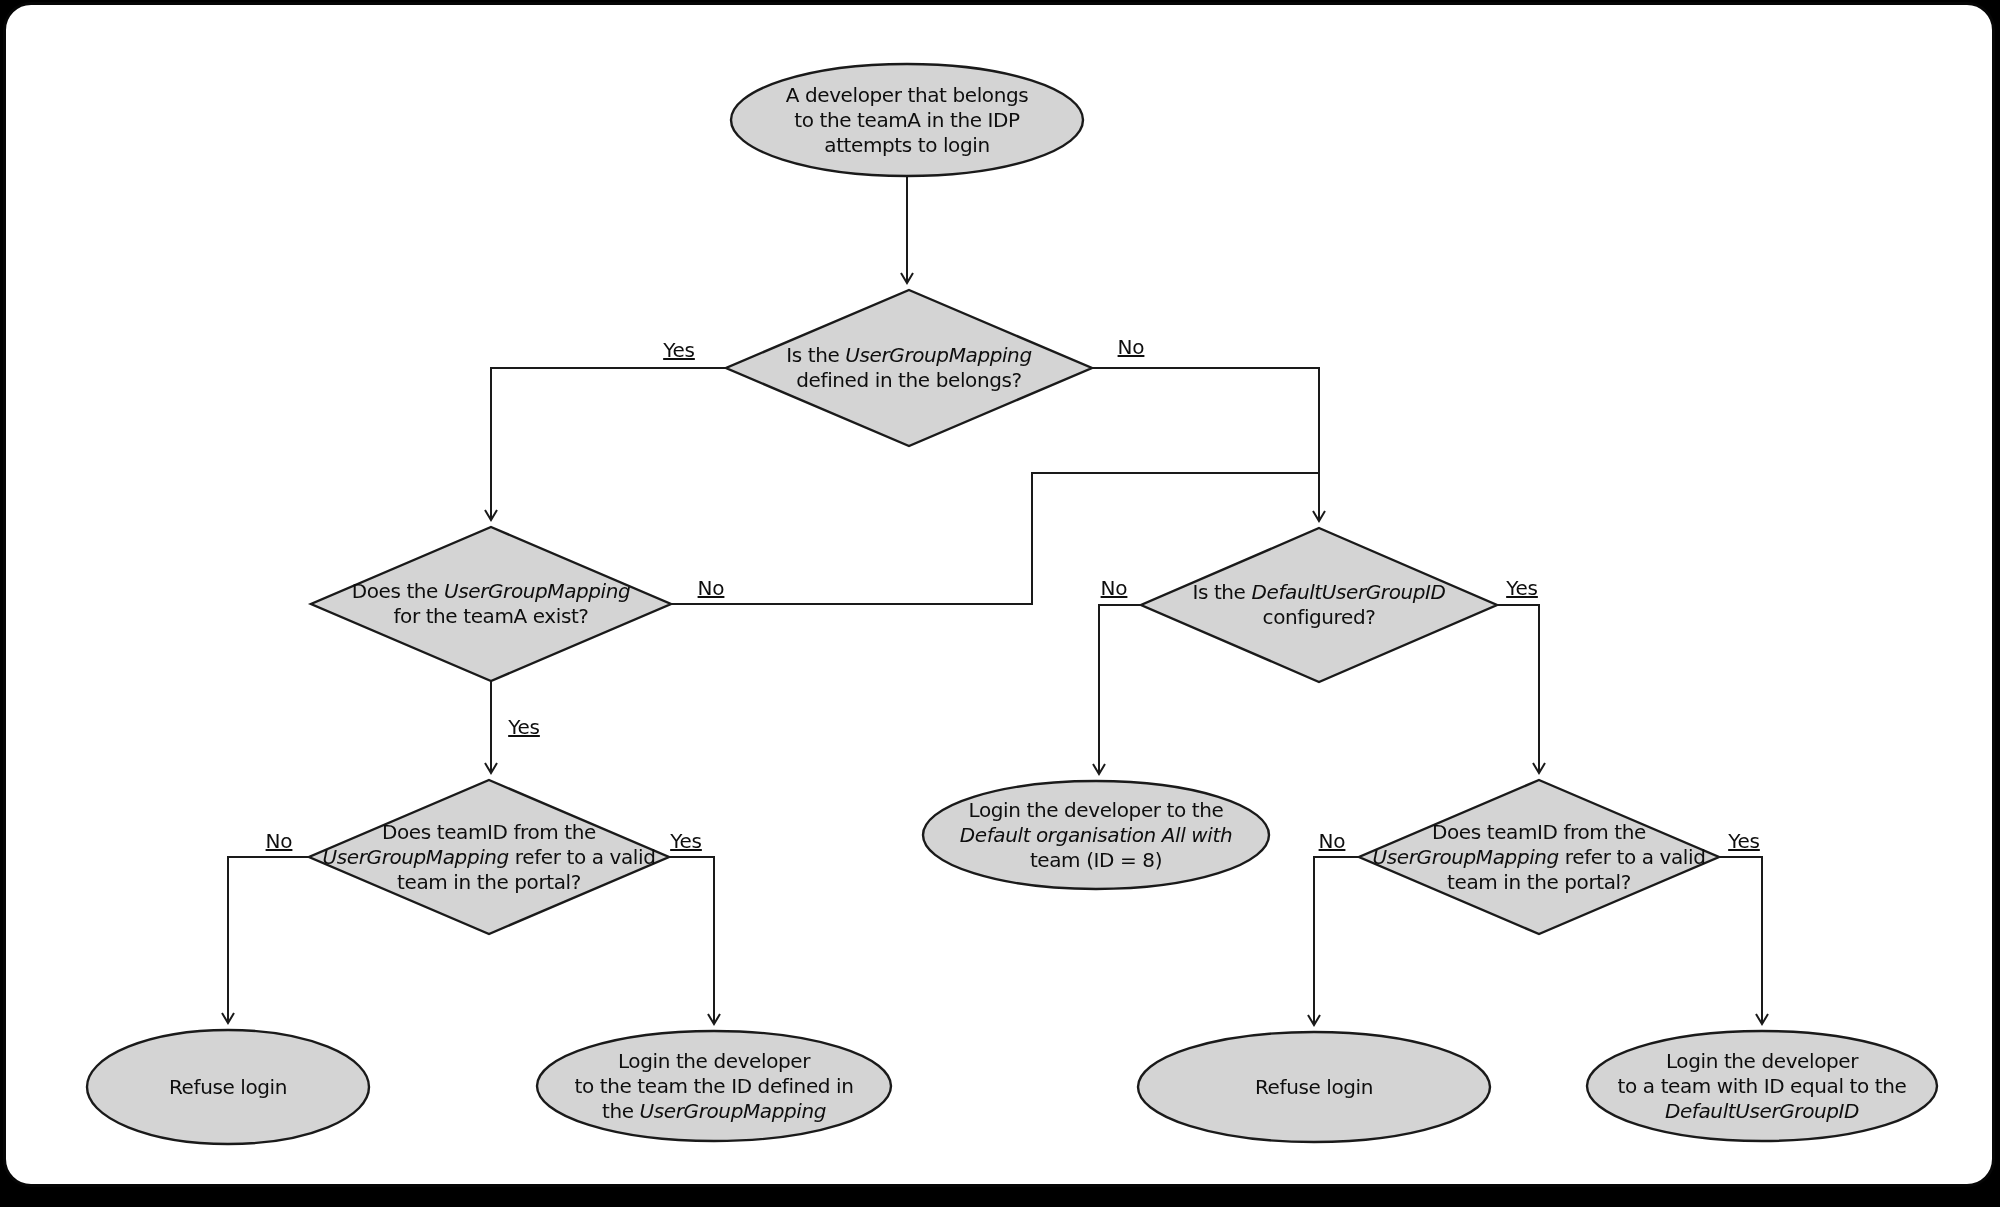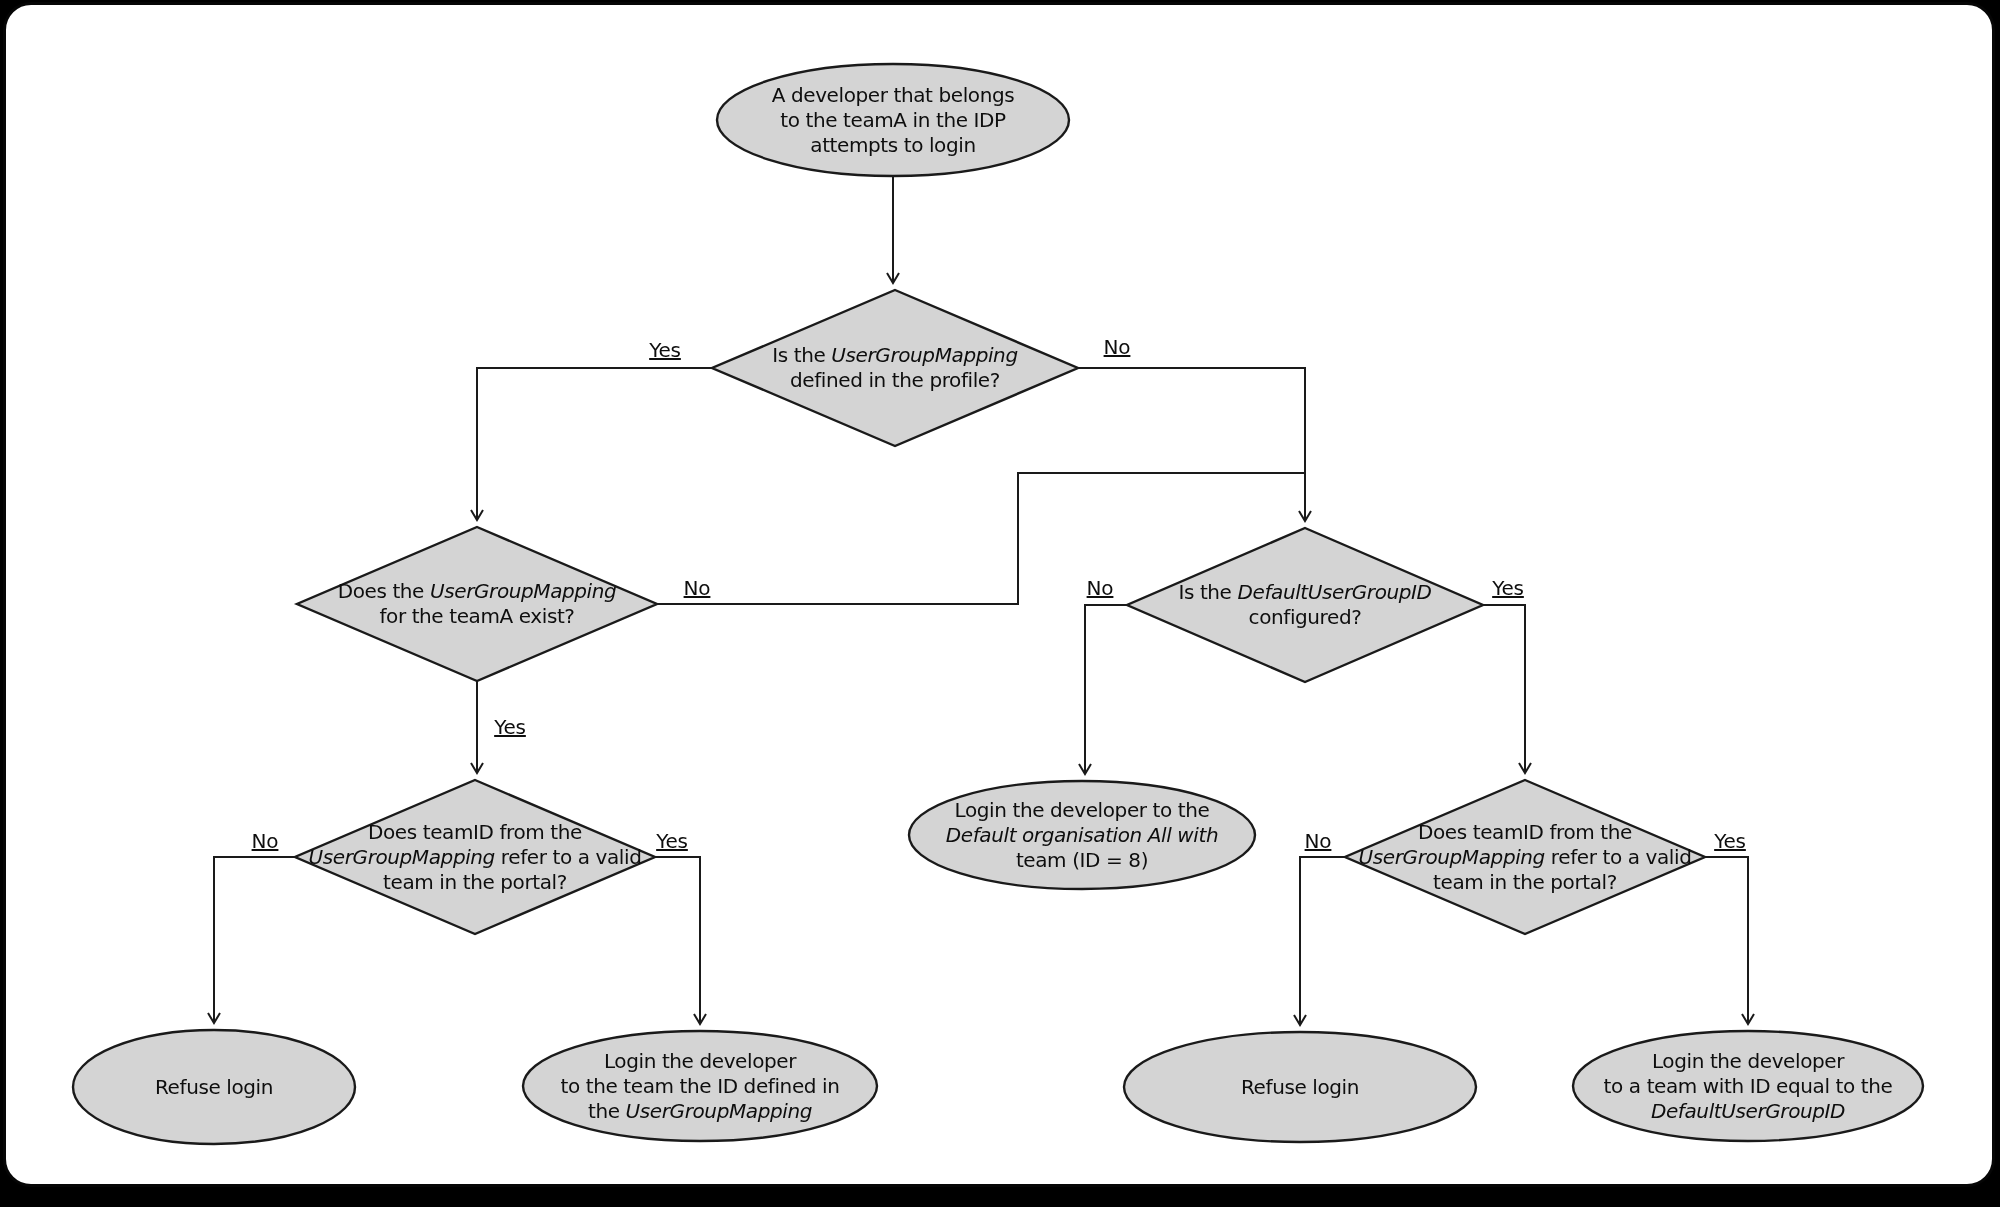--- a/index.html
+++ b/index.html
@@ -1,20 +1,20 @@
 <!DOCTYPE html>
 <html><head>
 <meta charset="utf-8">
 <style>
   html,body{margin:0;padding:0;}
   body{width:2000px;height:1207px;background:#000;position:relative;overflow:hidden;
        font-family:"DejaVu Sans",sans-serif;}
   .canvas{position:absolute;left:3px;top:2px;width:1986px;height:1179px;background:#fff;
           border:3px solid #060606;border-radius:28px;}
-  .stage{position:absolute;left:0;top:0;width:1632px;height:1207px;}
+  .stage{position:absolute;left:14px;top:0;width:1632px;height:1207px;}
   svg.diagram{position:absolute;left:0;top:0;}
   .edge{fill:none;stroke:#1a1a1a;stroke-width:2;}
   .shape{fill:#d4d4d4;stroke:#1a1a1a;stroke-width:2.4;}
   .ntext{position:absolute;transform:translate(-50%,-50%);text-align:center;color:#0e0e0e;
          font-size:20px;line-height:25px;letter-spacing:-0.4px;white-space:nowrap;}
   .it{font-style:italic;}
   .elabel{position:absolute;transform:translate(-50%,-50%);color:#0e0e0e;font-size:20px;
           letter-spacing:-0.2px;white-space:nowrap;text-decoration:underline;}
 </style>
 </head>
@@ -57,21 +57,21 @@
   </svg>
 
   <div class="ntext" style="left:893px;top:120px">
     <div><span>A developer that belongs</span></div>
     <div><span>to the teamA in the IDP</span></div>
     <div><span>attempts to login</span></div>
   </div>
 
   <div class="ntext" style="left:895px;top:368px">
     <div><span>Is the </span><span class="it">UserGroupMapping</span></div>
-    <div><span>defined in the profile?</span></div>
+    <div><span>defined in the belongs?</span></div>
   </div>
 
   <div class="ntext" style="left:1305px;top:605px">
     <div><span>Is the </span><span class="it">DefaultUserGroupID</span></div>
     <div><span>configured?</span></div>
   </div>
 
   <div class="ntext" style="left:477px;top:604px">
     <div><span>Does the </span><span class="it">UserGroupMapping</span></div>
     <div><span>for the teamA exist?</span></div>

